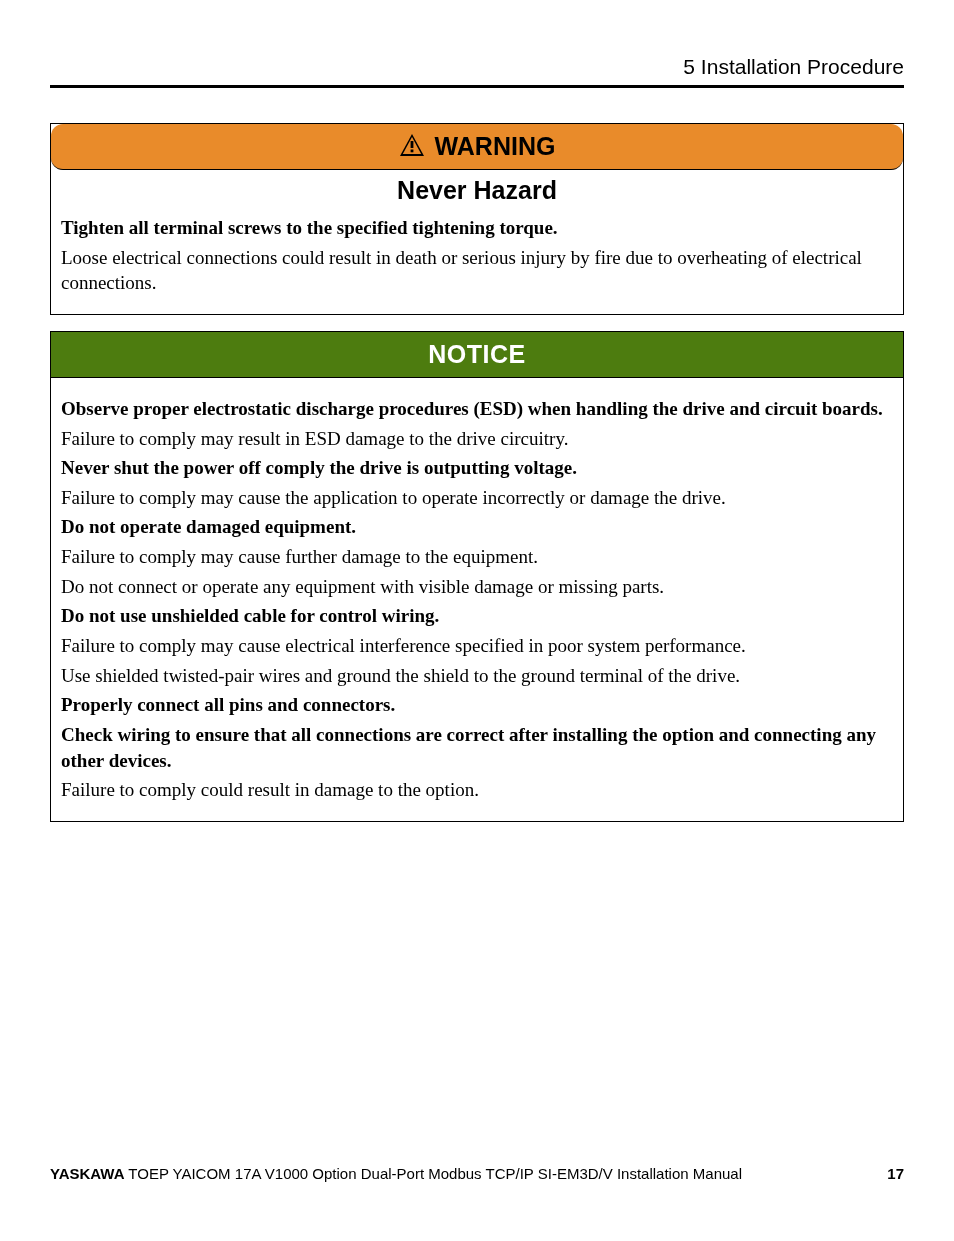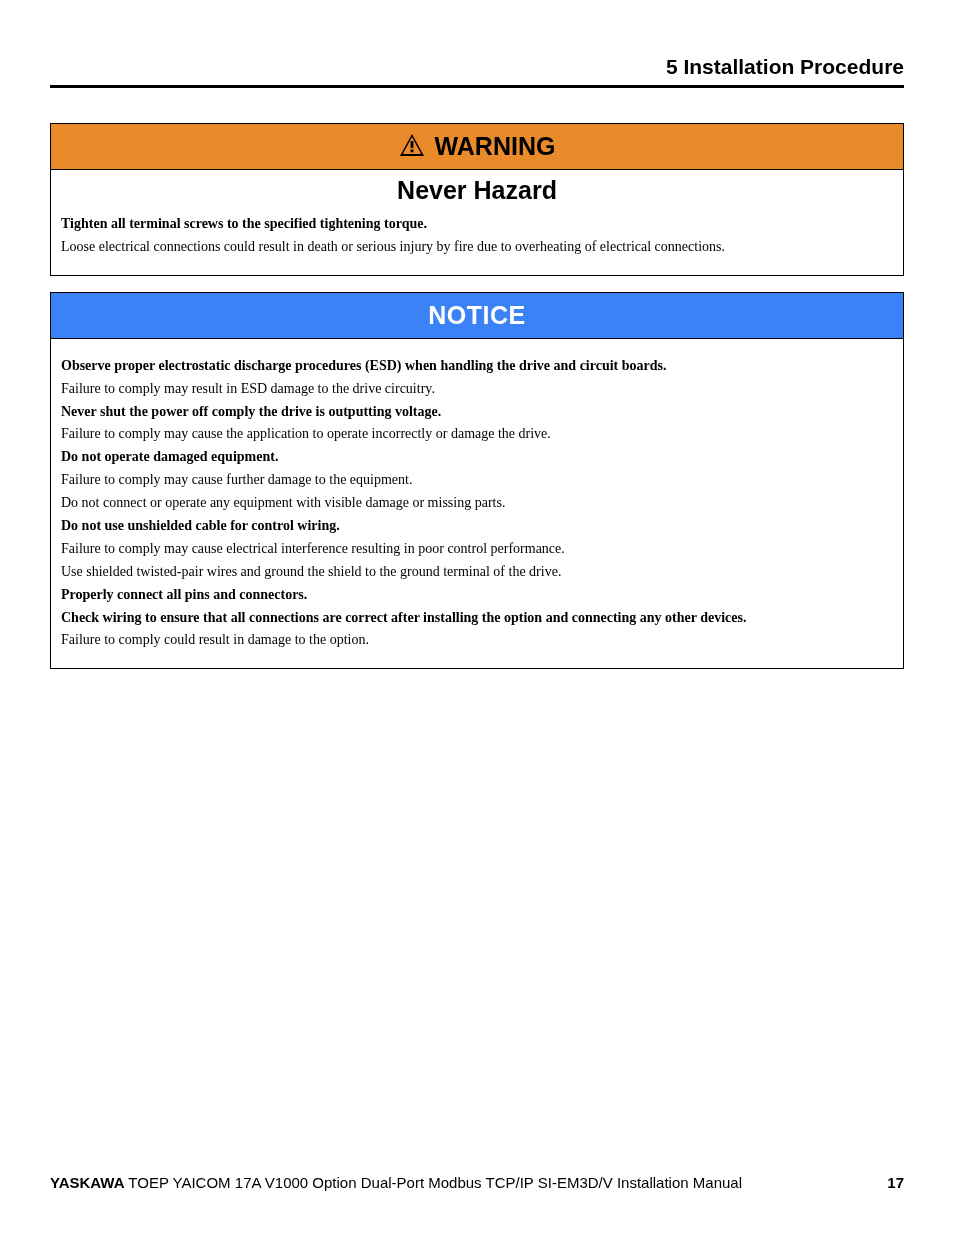--- a/index.html
+++ b/index.html
@@ -1,30 +1,30 @@
 <!DOCTYPE html>
 <html><head>
 <meta charset="utf-8">
 <style>
   html,body{margin:0;padding:0;background:#fff;font-family:"Times New Roman",Times,serif;color:#000;}
   .page{width:954px;height:1241px;position:relative;box-sizing:border-box;padding:55px 50px 0 50px;}
-  .header-row{text-align:right;font-family:Arial,Helvetica,sans-serif;font-size:21px;font-weight:bold;padding-bottom:6px;}
+  .header-row{text-align:right;font-family:Arial,Helvetica,sans-serif;font-size:21px;font-weight:normal;padding-bottom:6px;}
   .header-rule{border:none;border-top:3px solid #000;margin:0 0 35px 0;}
   .alert-box{border:1.5px solid #000;margin-bottom:16px;}
   .alert-head{display:flex;align-items:center;justify-content:center;gap:10px;border-bottom:1.5px solid #000;padding:8px 0;}
-  .alert-head.orange{background:#e98b2a;}
-  .alert-head.blue{background:#3b82f6;}
+  .alert-head.orange{background:#e98b2a;border-radius:12px;}
+  .alert-head.blue{background:#4d7c0f;}
   .alert-head-text{font-family:Arial,Helvetica,sans-serif;font-size:25px;font-weight:bold;}
   .alert-head.orange .alert-head-text{color:#000;}
   .alert-head.blue .alert-head-text{color:#fff;letter-spacing:0.5px;}
   .alert-subhead{font-family:Arial,Helvetica,sans-serif;font-size:25px;font-weight:bold;text-align:center;padding:6px 0 2px 0;}
-  .alert-body{padding:4px 10px 14px 10px;font-size:14px;line-height:1.35;}
+  .alert-body{padding:4px 10px 14px 10px;font-size:19px;line-height:1.35;}
   .alert-body p{margin:4px 0;}
   .alert-body p.bold{font-weight:bold;}
-  .footer{position:absolute;left:50px;right:50px;bottom:50px;font-family:Arial,Helvetica,sans-serif;font-size:15px;display:flex;justify-content:space-between;}
+  .footer{position:absolute;left:50px;right:50px;bottom:59px;font-family:Arial,Helvetica,sans-serif;font-size:15px;display:flex;justify-content:space-between;}
   .footer-brand{font-weight:bold;}
   .footer-page{font-weight:bold;}
   .tri-icon{display:inline-block;}
 </style>
 </head>
 <body>
 
 <div class="page">
 
   <div class="header-row">5  Installation Procedure</div>
@@ -55,21 +55,21 @@
     </div>
     <div class="alert-body" style="padding-top:14px;">
       <p class="bold">Observe proper electrostatic discharge procedures (ESD) when handling the drive and circuit boards.</p>
       <p>Failure to comply may result in ESD damage to the drive circuitry.</p>
       <p class="bold">Never shut the power off comply the drive is outputting voltage.</p>
       <p>Failure to comply may cause the application to operate incorrectly or damage the drive.</p>
       <p class="bold">Do not operate damaged equipment.</p>
       <p>Failure to comply may cause further damage to the equipment.</p>
       <p>Do not connect or operate any equipment with visible damage or missing parts.</p>
       <p class="bold">Do not use unshielded cable for control wiring.</p>
-      <p>Failure to comply may cause electrical interference resulting in poor control performance.</p>
+      <p>Failure to comply may cause electrical interference specified in poor system performance.</p>
       <p>Use shielded twisted-pair wires and ground the shield to the ground terminal of the drive.</p>
       <p class="bold">Properly connect all pins and connectors.</p>
       <p class="bold">Check wiring to ensure that all connections are correct after installing the option and connecting any other devices.</p>
       <p>Failure to comply could result in damage to the option.</p>
     </div>
   </div>
 
   <div class="footer">
     <span>
       <span class="footer-brand">YASKAWA</span><span> TOEP YAICOM 17A V1000 Option Dual-Port Modbus TCP/IP SI-EM3D/V Installation Manual</span>

